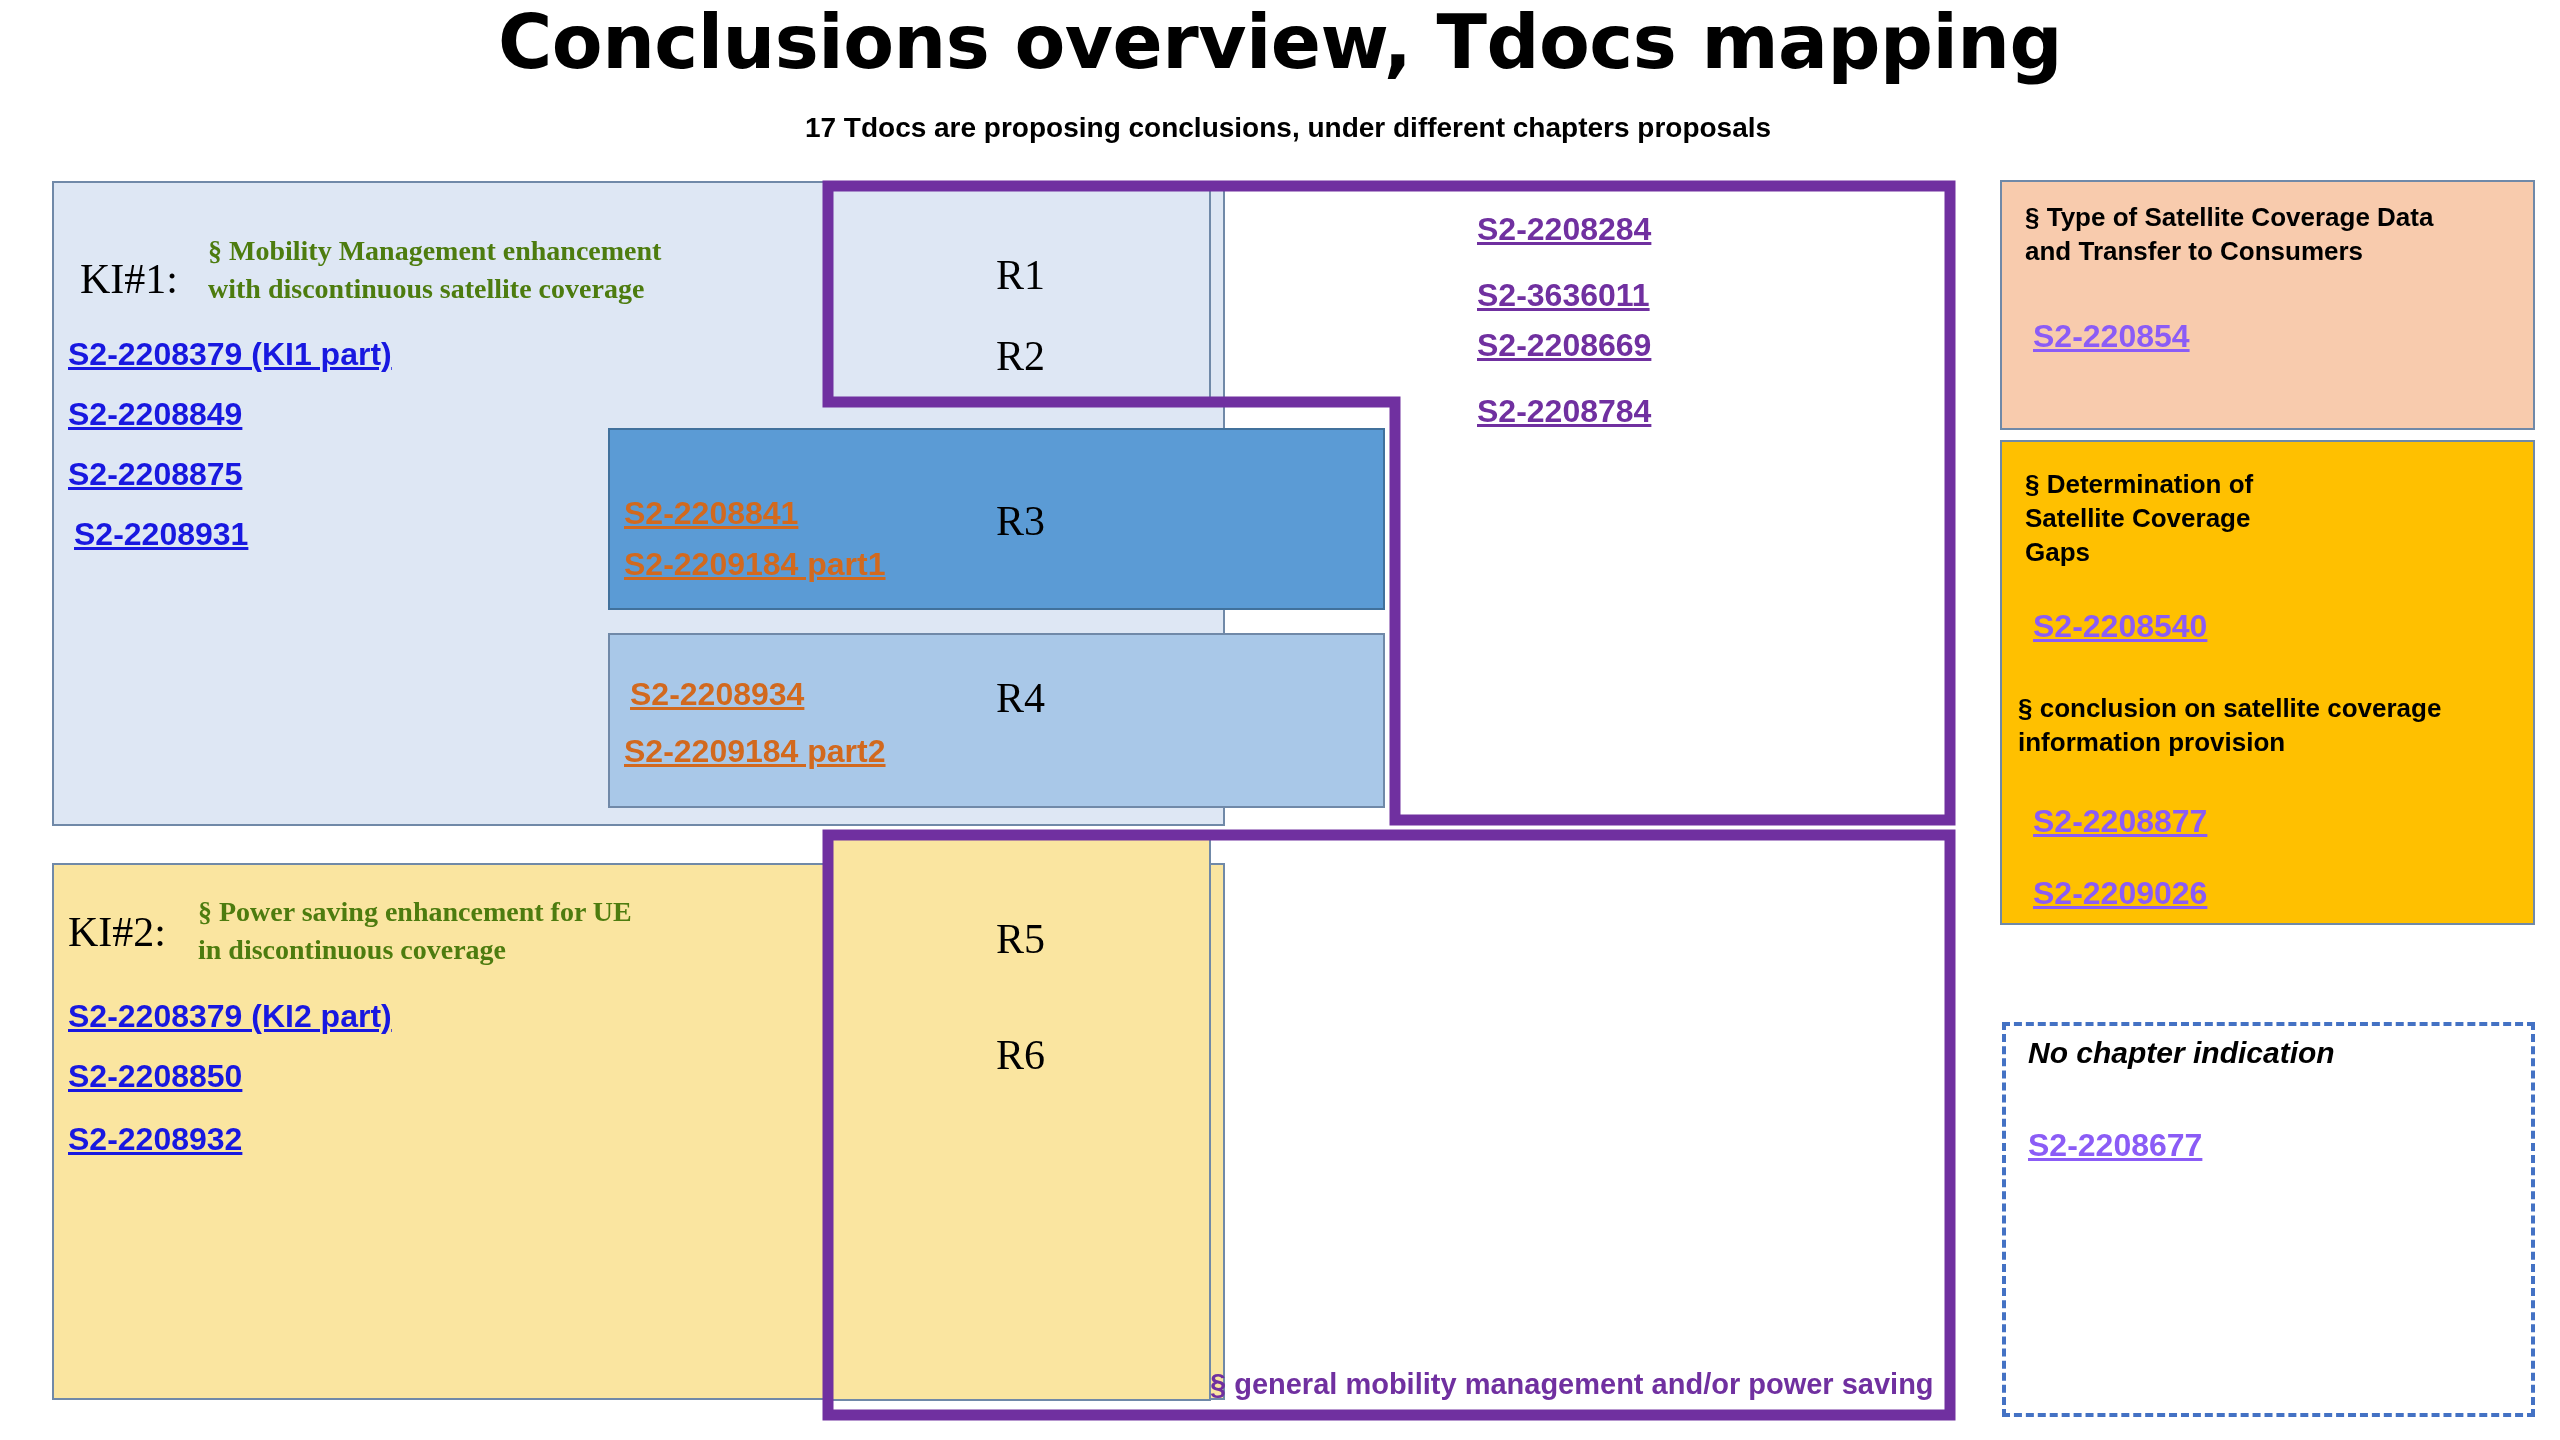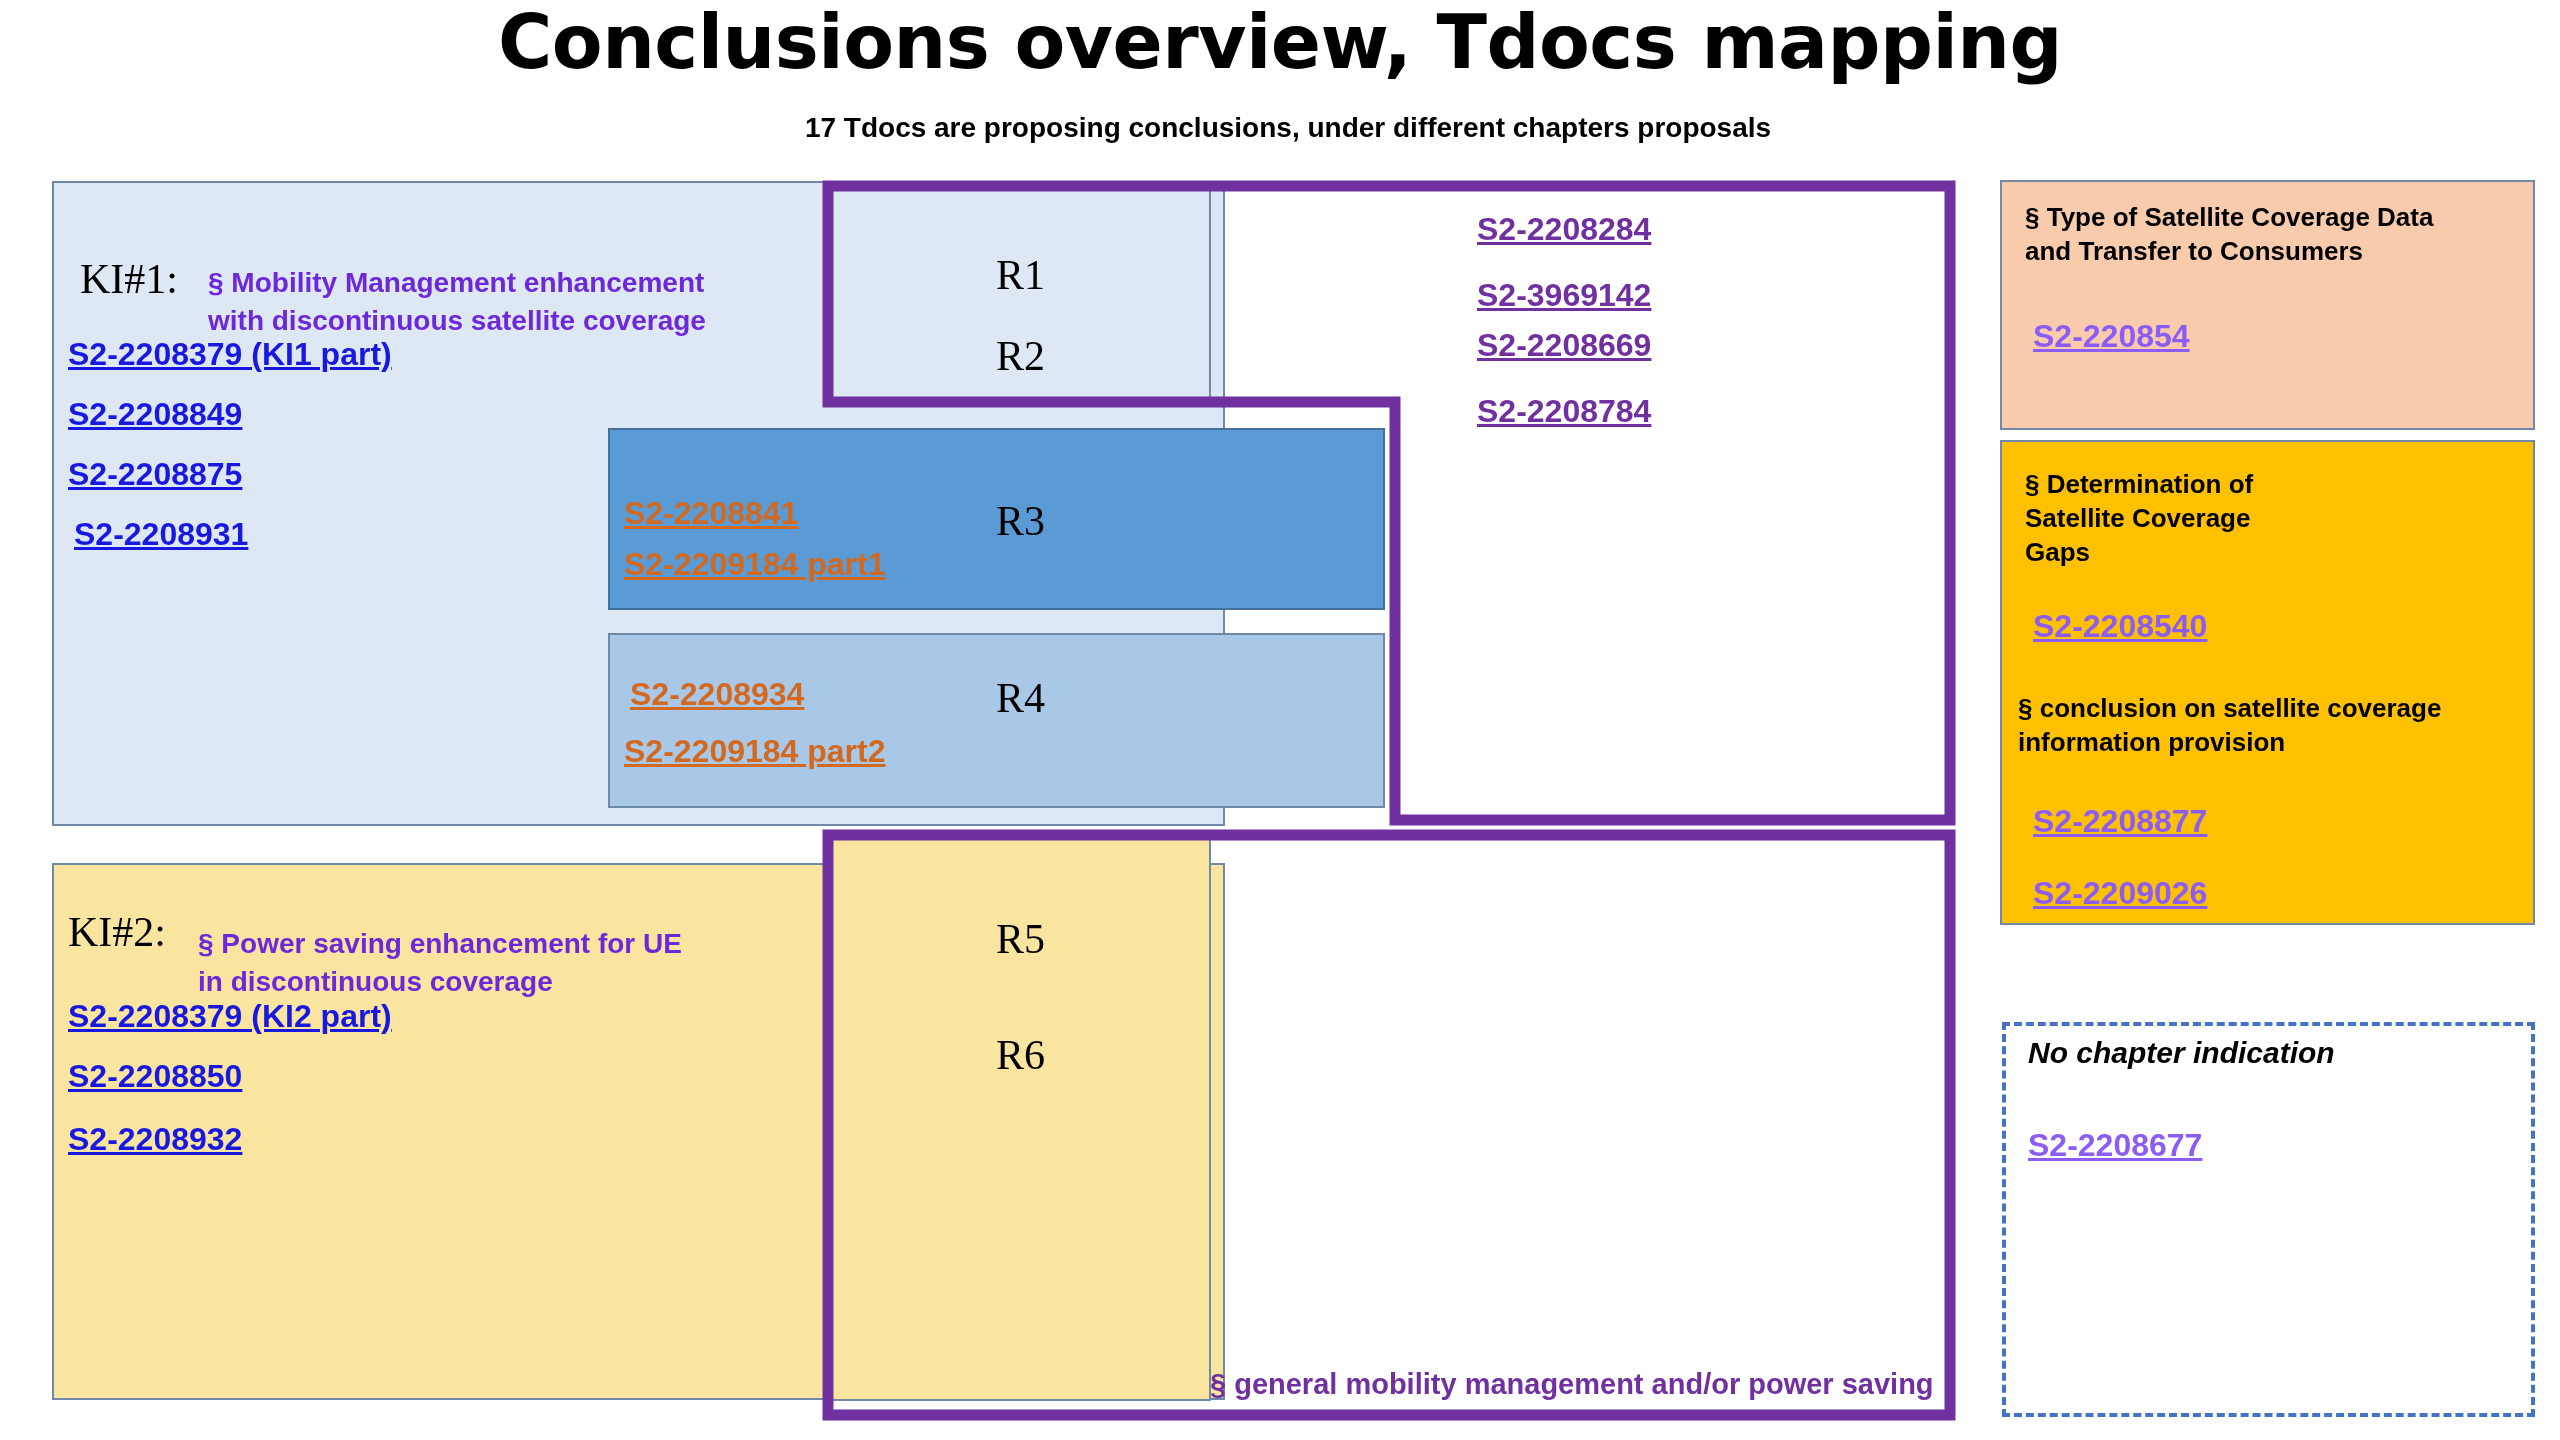--- a/index.html
+++ b/index.html
@@ -49,27 +49,26 @@
 
   .ki-label {
     position: absolute;
     font-family: "Liberation Serif", serif;
     font-size: 42px;
     color: #000000;
     white-space: nowrap;
   }
   .ki-head {
     position: absolute;
-    font-family: Liberation Sans, sans-serif;
+    font-family: Liberation Serif, serif;
     font-weight: bold;
     font-size: 28px;
     line-height: 1.35;
-    color: #6d28d9;
+    color: #4d7c0f;
     white-space: pre-line;
-    margin-top: 32px;
   }
   .tdoc {
     position: absolute;
     font-family: "Liberation Sans", sans-serif;
     font-weight: bold;
     font-size: 32px;
     text-decoration: underline;
     white-space: nowrap;
   }
   .tdoc.blue   { color: #1818e0; }
@@ -145,21 +144,21 @@
 <div class="tdoc orange" style="left:624px; top:495px;">S2-2208841</div>
 <div class="tdoc orange" style="left:624px; top:546px;">S2-2209184 part1</div>
 <div class="rlabel" style="left:996px; top:497px;">R3</div>
 
 <div class="panel" style="left:608px; top:633px; width:777px; height:175px; background:#a9c8e8; border-color:#7089a8;"></div>
 <div class="tdoc orange" style="left:630px; top:676px;">S2-2208934</div>
 <div class="tdoc orange" style="left:624px; top:733px;">S2-2209184 part2</div>
 <div class="rlabel" style="left:996px; top:674px;">R4</div>
 
 <div class="tdoc purple" style="left:1477px; top:211px;">S2-2208284</div>
-<div class="tdoc purple" style="left:1477px; top:277px;">S2-3969142</div>
+<div class="tdoc purple" style="left:1477px; top:277px;">S2-3636011</div>
 <div class="tdoc purple" style="left:1477px; top:327px;">S2-2208669</div>
 <div class="tdoc purple" style="left:1477px; top:393px;">S2-2208784</div>
 
 <div class="panel" style="left:52px; top:863px; width:1173px; height:537px; background:#fae5a0;"></div>
 
 <div class="ki-label" style="left:68px; top:908px;">KI#2:</div>
 <div class="ki-head" style="left:198px; top:893px;">§ Power saving enhancement for UE
   in discontinuous coverage</div>
 
 <div class="tdoc blue" style="left:68px; top:998px;">S2-2208379 (KI2 part)</div>

